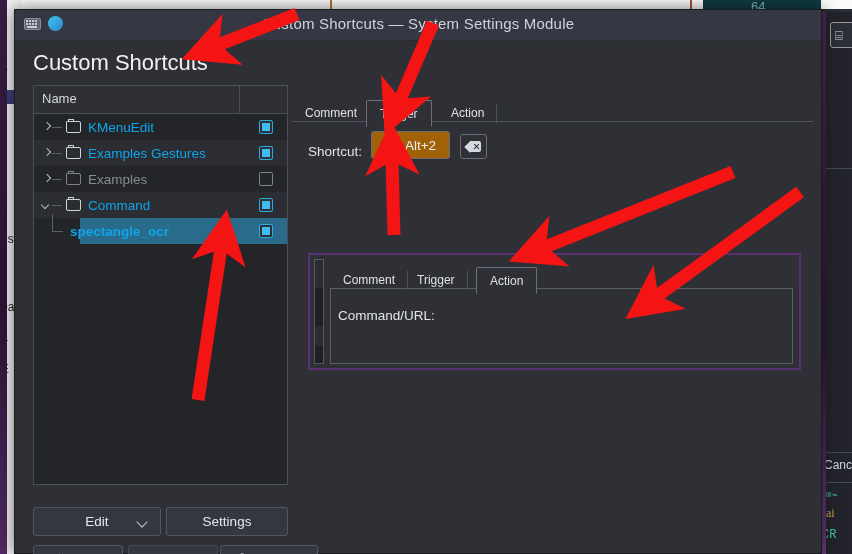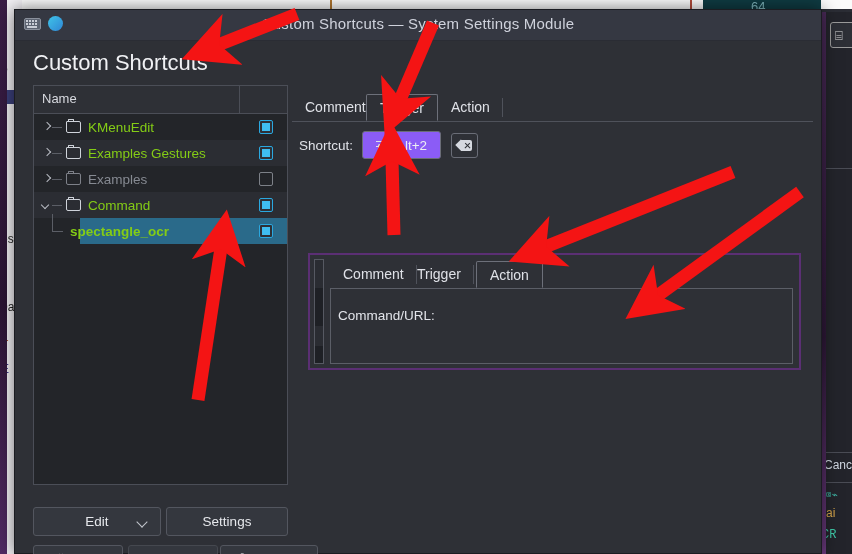--- a/index.html
+++ b/index.html
@@ -58,21 +58,21 @@
     border-right:1.6px solid #b9bcc4;border-bottom:1.6px solid #b9bcc4;transform:rotate(-45deg);}
   .arrow.expanded::before{content:"";position:absolute;left:0px;top:2px;width:5px;height:5px;
     border-right:1.6px solid #b9bcc4;border-bottom:1.6px solid #b9bcc4;transform:rotate(45deg);}
   .tline{width:10px;height:1px;background:#5b5e66;flex:0 0 auto;}
   .folder{width:15px;height:12px;margin-left:4px;position:relative;flex:0 0 auto;
     border:1.4px solid #cfd3da;border-radius:1px 2px 2px 2px;box-sizing:border-box;background:transparent;}
   .folder::before{content:"";position:absolute;left:1px;top:-3.4px;width:6px;height:3px;
     border:1.4px solid #cfd3da;border-bottom:none;border-radius:1px 1px 0 0;box-sizing:border-box;}
   .folder.dim{border-color:#7e8189;}
   .folder.dim::before{border-color:#7e8189;}
-  .tlabel{margin-left:7px;color:#84cc16;font-size:13.5px;white-space:nowrap;}
+  .tlabel{margin-left:7px;color:#0ea5e9;font-size:13.5px;white-space:nowrap;}
   .tlabel.dim{color:#868a92;}
   .tlabel.child{margin-left:6px;}
   .cbox{position:absolute;right:14px;top:6px;width:14px;height:14px;box-sizing:border-box;
     border:1.6px solid #7d8188;border-radius:2px;background:transparent;}
   .cbox.on{border-color:#2aa8e0;background:#2e3036;}
   .cbox.on::after{content:"";position:absolute;left:2px;top:2px;right:2px;bottom:2px;background:#3fbdf0;}
   .childstub{width:12px;height:26px;position:relative;flex:0 0 auto;margin-left:18px;}
   .childstub::before{content:"";position:absolute;left:0;top:-4px;width:1px;height:17px;background:#5b5e66;}
   .childstub::after{content:"";position:absolute;left:0;top:13px;width:11px;height:1px;background:#5b5e66;}
   .childsel{position:absolute;left:46px;right:0;top:0;bottom:0;background:#2a6a8a;}
@@ -86,29 +86,29 @@
   #settings-btn{position:absolute;left:151px;top:497px;width:122px;height:29px;}
 
   #help-btn{position:absolute;left:18px;top:535px;width:90px;height:26px;}
   #reset-btn{position:absolute;left:113px;top:535px;width:90px;height:26px;color:#7c808a;border-color:#45484f;}
   #defaults-btn{position:absolute;left:205px;top:535px;width:98px;height:26px;}
   .btn .bi{margin-right:6px;font-size:12px;}
 
   
   #tabbar{position:absolute;left:277px;top:84px;right:8px;height:27px;
     border-bottom:1px solid #4f525b;}
-  .tab{position:absolute;top:0;height:27px;line-height:26px;padding:0 13px;
-    font-size:14px;color:#dfe1e7;box-sizing:border-box;}
+  .tab{position:absolute;top:6px;height:27px;line-height:26px;padding:0 13px;
+    font-size:12px;color:#dfe1e7;box-sizing:border-box;}
   .tab.active{background:#2e3036;border:1px solid #6d707a;border-bottom:1px solid #2e3036;border-radius:2px 2px 0 0;}
   .tab.inactive{border-bottom:none;}
   .tab.inactive::after{content:"";position:absolute;right:0;top:4px;height:19px;width:1px;background:#4f525b;}
 
-  #shortcut-row{position:absolute;left:284px;top:121px;height:28px;display:flex;align-items:center;}
+  #shortcut-row{position:absolute;left:293px;top:121px;height:28px;display:flex;align-items:flex-end;}
   #shortcut-label{color:#e0e2e8;font-size:13.5px;margin-right:9px;}
-  #shortcut-btn{width:79px;height:28px;border:1px solid #6a6d77;border-radius:3px;background:#8b5cf6;
+  #shortcut-btn{width:79px;height:28px;border:1px solid #6a6d77;border-radius:3px;background:#a16207;
     display:flex;align-items:center;justify-content:center;color:#eceef2;font-size:13.5px;box-sizing:border-box;}
   #slider-icon{width:14px;height:11px;position:relative;margin-right:6px;}
   #slider-icon i{position:absolute;left:0;width:13px;height:1.6px;background:#dfe1e7;}
   #slider-icon i:nth-child(1){top:1px;}
   #slider-icon i:nth-child(2){top:6px;}
   #slider-icon b{position:absolute;width:3.4px;height:3.4px;background:#dfe1e7;border-radius:50%;}
   #slider-icon b:nth-of-type(1){left:8px;top:-0.2px;}
   #slider-icon b:nth-of-type(2){left:2px;top:4.8px;}
   #clear-btn{margin-left:10px;width:27px;height:25px;border:1px solid #6a6d77;border-radius:3px;background:#2e3036;
     display:flex;align-items:center;justify-content:center;box-sizing:border-box;}
@@ -159,21 +159,21 @@
 <div id="bg-left-purple"></div>
 
 <div id="bg-right">
   <div class="rbtn">⌸</div>
 </div>
 <div class="rsep" style="top:168px;"></div>
 <div class="rsep" style="top:452px;"></div>
 <div class="rsep" style="top:482px;"></div>
 <div class="rtxt" style="left:824px;top:458px;color:#cfd6e0;">Canc</div>
 <div class="rtxt" style="left:826px;top:489px;color:#3fb5a5;font-size:10px;font-family:'Liberation Mono',monospace;">⌧⌁</div>
-<div class="rtxt" style="left:826px;top:506px;color:#d2a24a;font-family:Liberation Sans, sans-serif;">ai</div>
+<div class="rtxt" style="left:826px;top:506px;color:#d2a24a;font-family:Liberation Serif, serif;">ai</div>
 <div class="rtxt" style="left:822px;top:528px;color:#3fc9a8;font-family:'Liberation Mono',monospace;">CR</div>
 <div id="bg-right-edge"></div>
 
 <div id="window">
 
   <div id="titlebar">
     <div id="kbd-icon" class="tb-icon">
       <i style="left:1px;top:1px;width:2px;height:2px;"></i>
       <i style="left:4px;top:1px;width:2px;height:2px;"></i>
       <i style="left:7px;top:1px;width:2px;height:2px;"></i>

